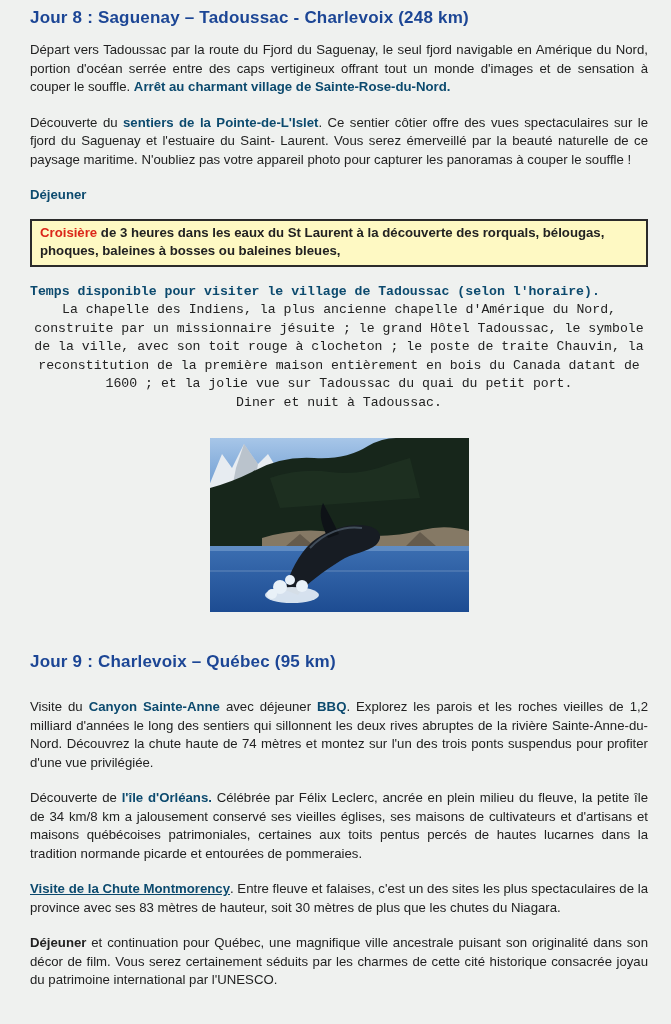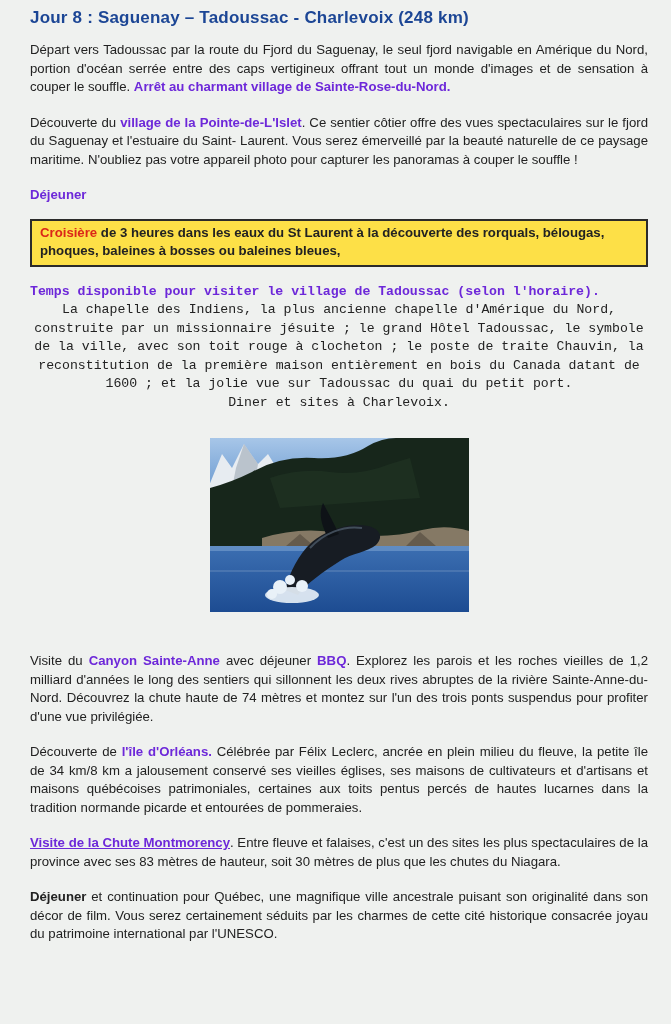--- a/index.html
+++ b/index.html
@@ -20,28 +20,28 @@
     color: #1c4695;
     margin-bottom: 13px;
     letter-spacing: 0.2px;
   }
   p, .line {
     font-size: 13.2px;
     line-height: 18.5px;
   }
   .para { text-align: justify; margin-bottom: 17px; }
   .para-left { text-align: center; }
-  .orange { color: #6d28d9; font-weight: bold; }
+  .orange { color: #0c4a6e; font-weight: bold; }
   .red { color: #db2619; font-weight: bold; }
   .bold { font-weight: bold; }
   .underline { text-decoration: underline; }
   .heading-line { margin-bottom: 14px; }
   .cruise-box {
     border: 2px solid #2b2b2b;
-    background: #fde047;
+    background: #fef9c3;
     padding: 3px 8px 4px 8px;
     font-weight: bold;
     margin-bottom: 16px;
     text-align: left;
   }
   .chapel-block { margin-bottom: 12px; font-family: Liberation Mono, monospace; }
   .photo-wrap {
     width: 259px; height: 174px;
     margin: 26px auto 40px auto;
   }
@@ -50,32 +50,32 @@
 </style>
 </head>
 <body>
 
 <div class="page">
 
   <div class="day-title">Jour 8 : Saguenay – Tadoussac - Charlevoix (248 km)</div>
 
   <p class="para"><span>Départ vers Tadoussac par la route du Fjord du Saguenay, le seul fjord navigable en Amérique du Nord, portion d'océan serrée entre des caps vertigineux offrant tout un monde d'images et de sensation à couper le souffle. </span><span class="orange">Arrêt au charmant village de Sainte-Rose-du-Nord.</span></p>
 
-  <p class="para"><span>Découverte du </span><span class="orange">village de la Pointe-de-L'Islet</span><span>. Ce sentier côtier offre des vues spectaculaires sur le fjord du Saguenay et l'estuaire du Saint- Laurent. Vous serez émerveillé par la beauté naturelle de ce paysage maritime. N'oubliez pas votre appareil photo pour capturer les panoramas à couper le souffle !</span></p>
+  <p class="para"><span>Découverte du </span><span class="orange">sentiers de la Pointe-de-L'Islet</span><span>. Ce sentier côtier offre des vues spectaculaires sur le fjord du Saguenay et l'estuaire du Saint- Laurent. Vous serez émerveillé par la beauté naturelle de ce paysage maritime. N'oubliez pas votre appareil photo pour capturer les panoramas à couper le souffle !</span></p>
 
   <p class="orange heading-line">Déjeuner</p>
 
   <div class="cruise-box">
     <p class="line"><span class="red">Croisière</span><span> de 3 heures dans les eaux du St Laurent à la découverte des rorquals, bélougas, phoques, baleines à bosses ou baleines bleues,</span></p>
   </div>
 
   <div class="chapel-block">
     <p class="orange line">Temps disponible pour visiter le village de Tadoussac (selon l'horaire).</p>
     <p class="para-left">La chapelle des Indiens, la plus ancienne chapelle d'Amérique du Nord, construite par un missionnaire jésuite ; le grand Hôtel Tadoussac, le symbole de la ville, avec son toit rouge à clocheton ; le poste de traite Chauvin, la reconstitution de la première maison entièrement en bois du Canada datant de 1600 ; et la jolie vue sur Tadoussac du quai du petit port.</p>
-    <p class="para-left">Diner et sites à Charlevoix.</p>
+    <p class="para-left">Diner et nuit à Tadoussac.</p>
   </div>
 
   <div class="photo-wrap">
     <svg viewBox="0 0 259 174" xmlns="http://www.w3.org/2000/svg">
       <defs>
         <linearGradient id="sky" x1="0" y1="0" x2="0" y2="1">
           <stop offset="0" stop-color="#a7c6e8"></stop>
           <stop offset="1" stop-color="#6f9dd2"></stop>
         </linearGradient>
         <linearGradient id="water" x1="0" y1="0" x2="0" y2="1">
@@ -104,20 +104,21 @@
       <path d="M100,110 C113,96 133,87 152,90" stroke="#495664" stroke-width="2" fill="none" opacity="0.85"></path>
 
       <ellipse cx="82" cy="157" rx="27" ry="8" fill="#dfe9f2" opacity="0.95"></ellipse>
       <circle cx="70" cy="149" r="7" fill="#e9f1f8"></circle>
       <circle cx="80" cy="142" r="5" fill="#e9f1f8"></circle>
       <circle cx="92" cy="148" r="6" fill="#e9f1f8"></circle>
       <circle cx="62" cy="156" r="5" fill="#e9f1f8"></circle>
     </svg>
   </div>
 
+  <div class="day-title day9-title">Jour 9 : Charlevoix – Québec (95 km)</div>
 
   <p class="para"><span>Visite du </span><span class="orange">Canyon Sainte-Anne</span><span> avec déjeuner </span><span class="orange">BBQ</span><span>. Explorez les parois et les roches vieilles de 1,2 milliard d'années le long des sentiers qui sillonnent les deux rives abruptes de la rivière Sainte-Anne-du-Nord. Découvrez la chute haute de 74 mètres et montez sur l'un des trois ponts suspendus pour profiter d'une vue privilégiée.</span></p>
 
   <p class="para"><span>Découverte de </span><span class="orange">l'île d'Orléans.</span><span> Célébrée par Félix Leclerc, ancrée en plein milieu du fleuve, la petite île de 34 km/8 km a jalousement conservé ses vieilles églises, ses maisons de cultivateurs et d'artisans et maisons québécoises patrimoniales, certaines aux toits pentus percés de hautes lucarnes dans la tradition normande picarde et entourées de pommeraies.</span></p>
 
   <p class="para"><span class="orange underline">Visite de la Chute Montmorency</span><span>. Entre fleuve et falaises, c'est un des sites les plus spectaculaires de la province avec ses 83 mètres de hauteur, soit 30 mètres de plus que les chutes du Niagara.</span></p>
 
   <p class="para"><span class="bold">Déjeuner</span><span> et continuation pour Québec, une magnifique ville ancestrale puisant son originalité dans son décor de film. Vous serez certainement séduits par les charmes de cette cité historique consacrée joyau du patrimoine international par l'UNESCO.</span></p>
 
 

